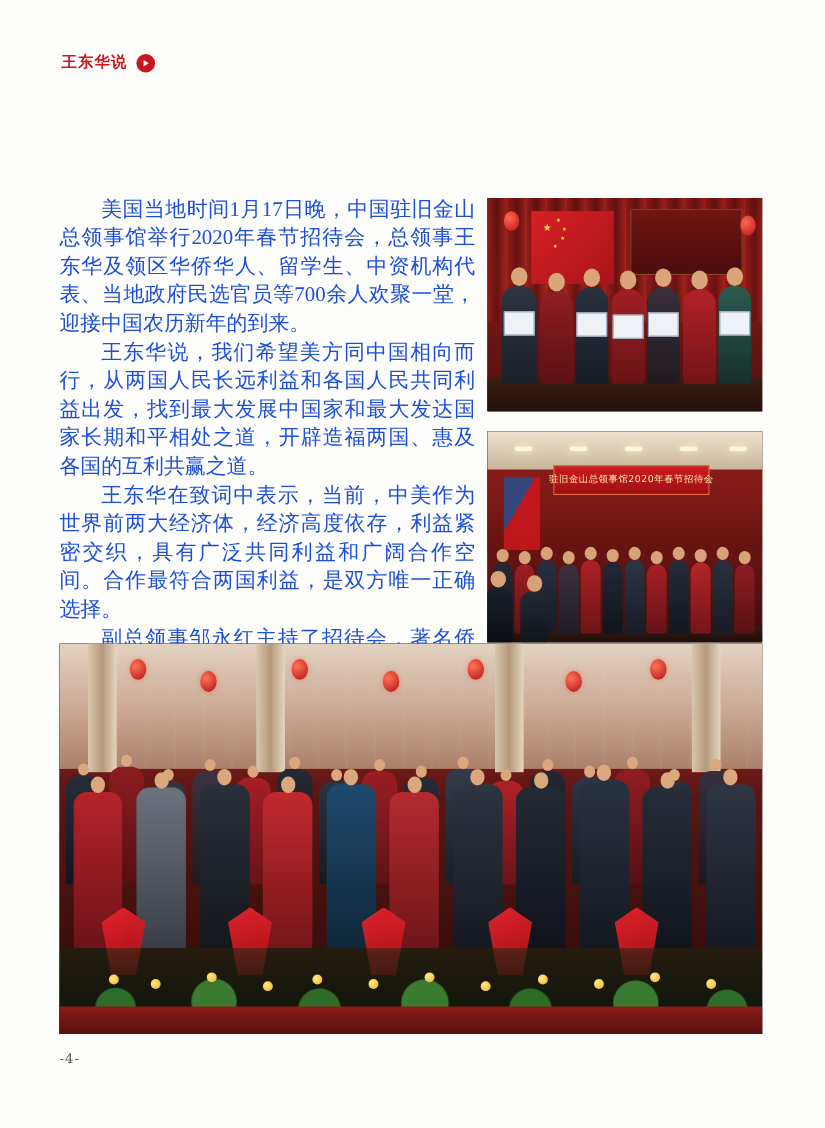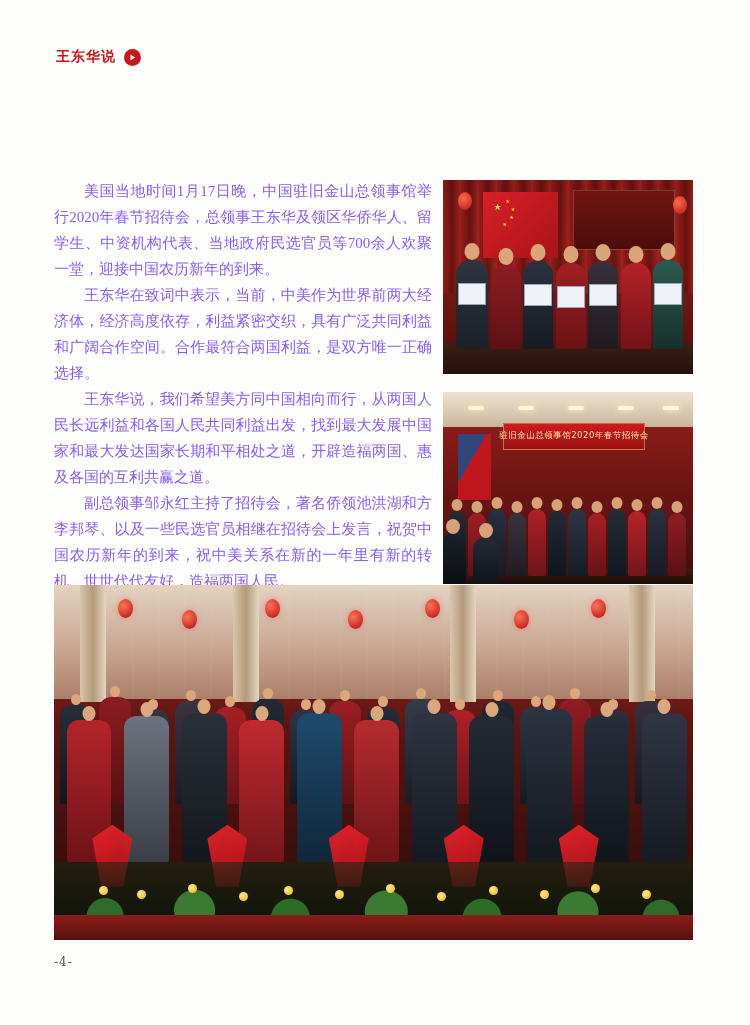--- a/index.html
+++ b/index.html
@@ -63,24 +63,24 @@
     color: #c8161d;
     white-space: nowrap;
   }
 
   
   .article {
     position: absolute;
     left: 54px;
     top: 178px;
     width: 378px;
-    font-size: 15px;
+    font-size: 19px;
     line-height: 26px;
     text-align: justify;
-    color: #8b5cf6;
+    color: #1d4ed8;
     font-family: Liberation Serif, serif;
   }
   .article p {
     margin: 0;
     text-indent: 2em;
   }
 
   
   .photo {
     position: absolute;
@@ -275,22 +275,22 @@
     <span class="kicker-bullet">
       <svg width="9" height="9" viewBox="0 0 9 9" aria-hidden="true">
         <polygon points="2.5,1.6 7.2,4.5 2.5,7.4" fill="#ffffff"></polygon>
       </svg>
     </span>
   </div>
 
 
   <div class="article">
     <p>美国当地时间1月17日晚，中国驻旧金山总领事馆举行2020年春节招待会，总领事王东华及领区华侨华人、留学生、中资机构代表、当地政府民选官员等700余人欢聚一堂，迎接中国农历新年的到来。</p>
+    <p>王东华说，我们希望美方同中国相向而行，从两国人民长远利益和各国人民共同利益出发，找到最大发展中国家和最大发达国家长期和平相处之道，开辟造福两国、惠及各国的互利共赢之道。</p>
     <p>王东华在致词中表示，当前，中美作为世界前两大经济体，经济高度依存，利益紧密交织，具有广泛共同利益和广阔合作空间。合作最符合两国利益，是双方唯一正确选择。</p>
-    <p>王东华说，我们希望美方同中国相向而行，从两国人民长远利益和各国人民共同利益出发，找到最大发展中国家和最大发达国家长期和平相处之道，开辟造福两国、惠及各国的互利共赢之道。</p>
     <p>副总领事邹永红主持了招待会，著名侨领池洪湖和方李邦琴、以及一些民选官员相继在招待会上发言，祝贺中国农历新年的到来，祝中美关系在新的一年里有新的转机、世世代代友好，造福两国人民。</p>
   </div>
 
   <div class="photo photo-top">
     <div class="scene sc-top">
       <div class="curtain"></div>
       <div class="flagpanel">
         <span class="star" style="left:14%;top:18%;">★</span>
         <span class="star" style="left:30%;top:8%;font-size:5px;">★</span>
         <span class="star" style="left:37%;top:20%;font-size:5px;">★</span>

